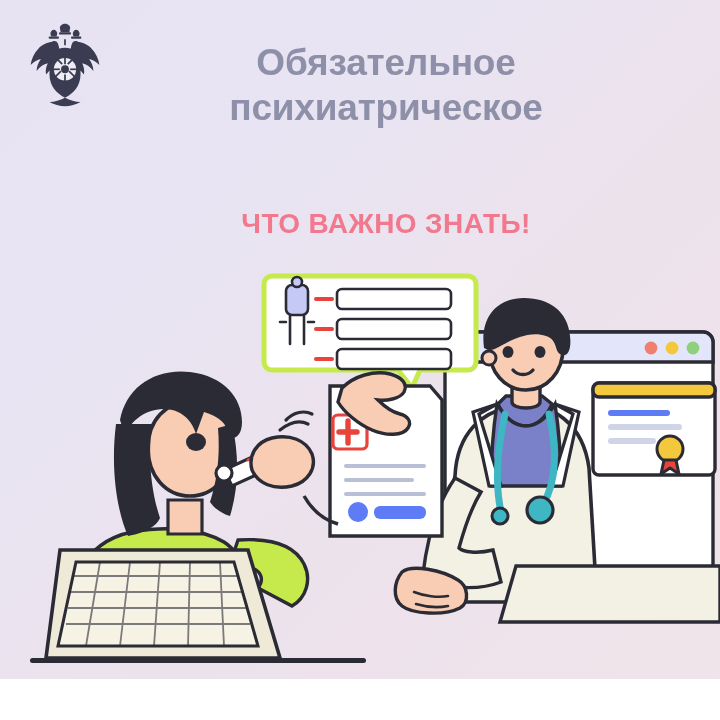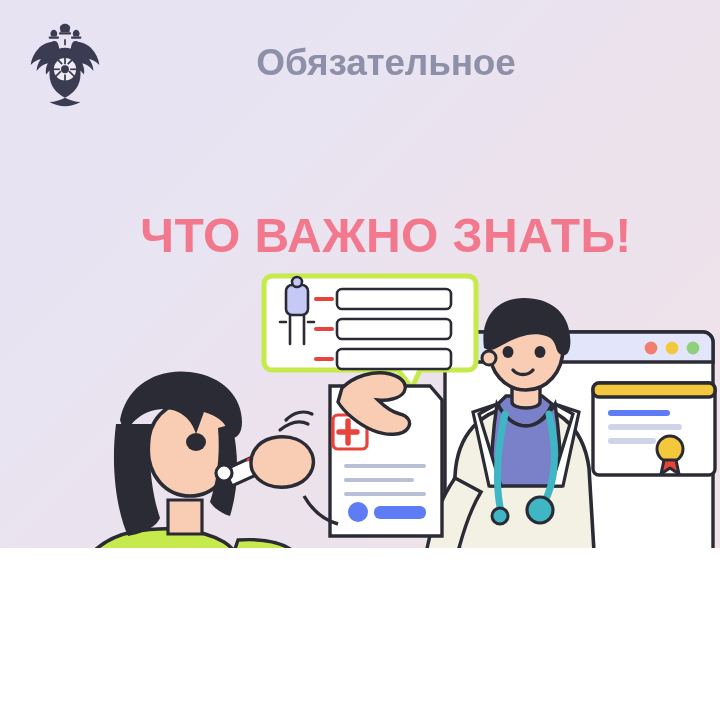--- a/index.html
+++ b/index.html
@@ -6,21 +6,21 @@
     margin: 0;
     padding: 0;
     background: #ffffff;
   }
   body {
     font-family: "Liberation Sans", sans-serif;
   }
   #poster {
     position: relative;
     width: 720px;
-    height: 548px;
+    height: 679px;
     overflow: hidden;
     background: linear-gradient(135deg, #e7e3f3 0%, #e9e4f2 35%, #ece2ec 60%, #f0e4ea 100%);
   }
   
   #emblem {
     position: absolute;
     left: 22px;
     top: 22px;
     width: 86px;
     height: 86px;
@@ -40,21 +40,21 @@
   }
   #headline .ln { display: block; white-space: nowrap; }
   #subhead {
     position: absolute;
     left: 86px;
     top: 208px;
     width: 600px;
     text-align: center;
     color: #f2788e;
     font-weight: bold;
-    font-size: 48px;
+    font-size: 28px;
     letter-spacing: 0.4px;
   }
   
   #art {
     position: absolute;
     left: 0;
     top: 0;
     width: 720px;
     height: 720px;
   }
@@ -94,20 +94,21 @@
         <path d="M56 54h9v2h-9z"></path>
       <path d="M39.6 43.2l1.5-1.4 6.4 6.4-1.5 1.4z"></path>
       <path d="M54 57.8l1.4-1.4 6.4 6.4-1.4 1.4z"></path>
       <path d="M60.4 43.2l-1.5-1.4-6.4 6.4 1.5 1.4z"></path>
       <path d="M46 57.8l-1.4-1.4-6.4 6.4 1.4 1.4z"></path>
     </g>
   </svg>
 
   <div id="headline">
     <span class="ln">Обязательное</span>
+    <span class="ln">психиатрическое</span>
   </div>
   <div id="subhead">ЧТО ВАЖНО ЗНАТЬ!</div>
 
   <svg id="art" viewBox="0 0 720 720">
 
     <g>
       <rect x="445" y="332" width="268" height="268" rx="10" fill="#ffffff" stroke="#2b2b35" stroke-width="3.4"></rect>
       <path d="M445 342a10 10 0 0 1 10-10h248a10 10 0 0 1 10 10v20H445z" fill="#e3e6fb" stroke="#2b2b35" stroke-width="3.4"></path>
       <circle cx="651" cy="348" r="6.4" fill="#f07f6e"></circle>
       <circle cx="672" cy="348" r="6.4" fill="#f4c83c"></circle>

